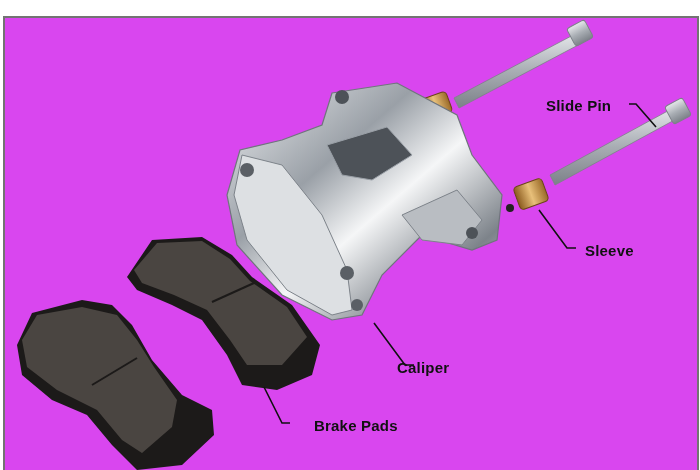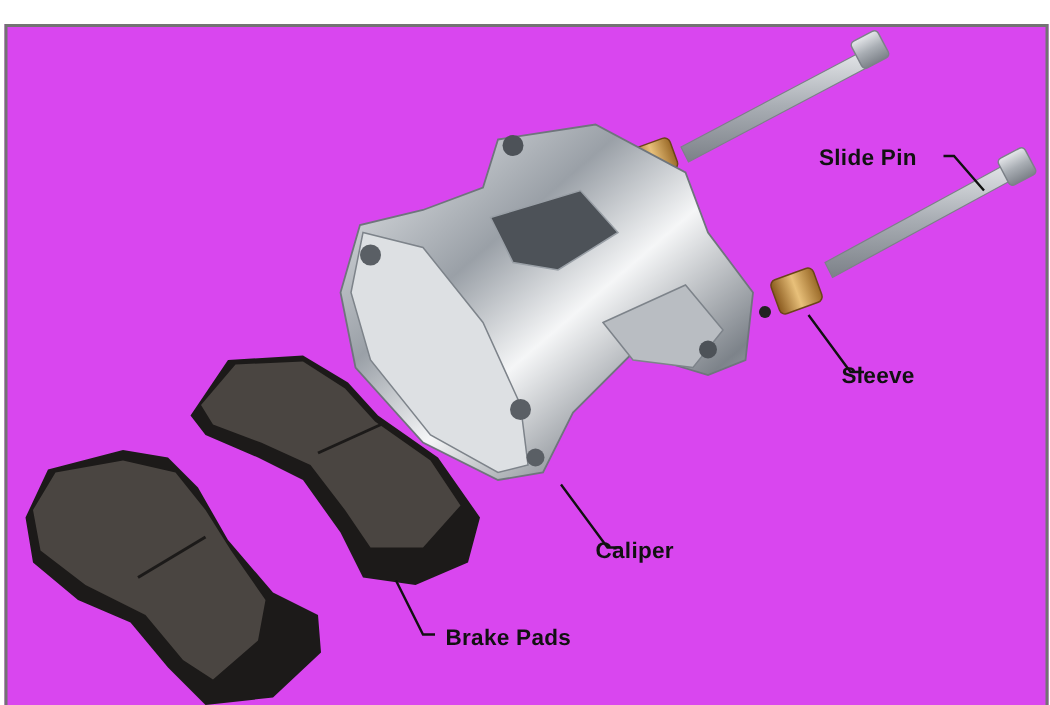--- a/index.html
+++ b/index.html
@@ -84,16 +84,16 @@
 
     <g stroke="#111" stroke-width="1.6" fill="none">
       <polyline points="627,89 634,89 654,112"></polyline>
       <polyline points="574,233 565,233 537,195"></polyline>
       <polyline points="412,350 403,350 372,308"></polyline>
       <polyline points="288,408 280,408 262,372"></polyline>
     </g>
   </svg>
 
   <div class="label" style="left:541px; top:79px;">Slide Pin</div>
-  <div class="label" style="left:556px; top:224px;">Sleeve</div>
+  <div class="label" style="left:580px; top:224px;">Sleeve</div>
   <div class="label" style="left:392px; top:341px;">Caliper</div>
-  <div class="label" style="left:292px; top:399px;">Brake Pads</div>
+  <div class="label" style="left:309px; top:399px;">Brake Pads</div>
 </div>
 
 </body></html>

